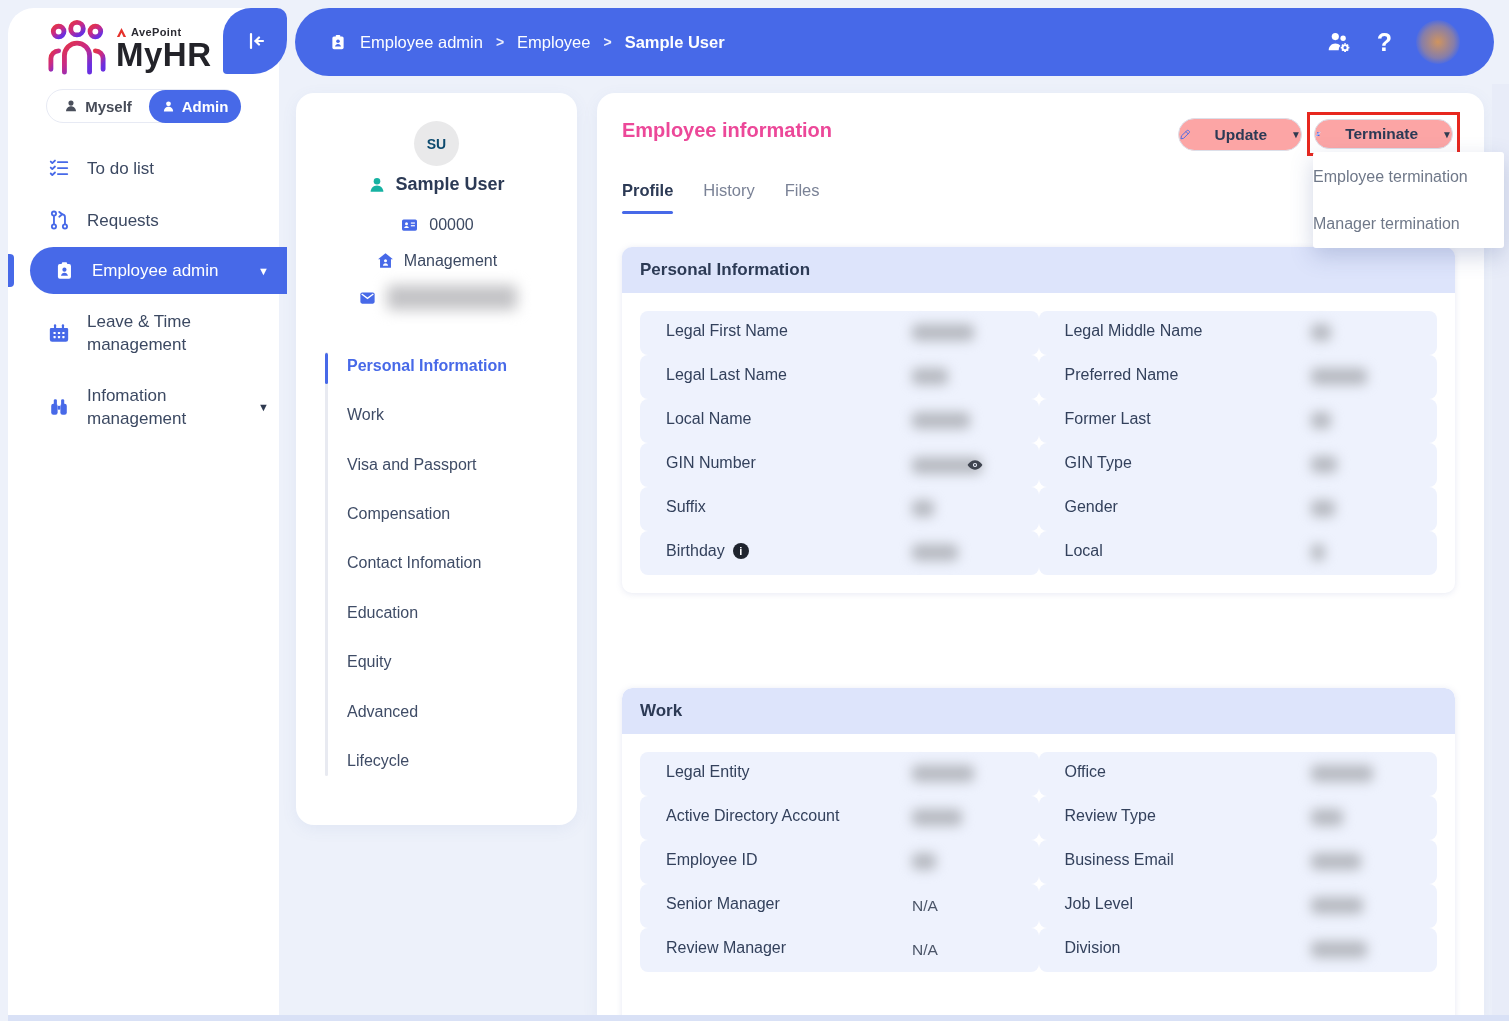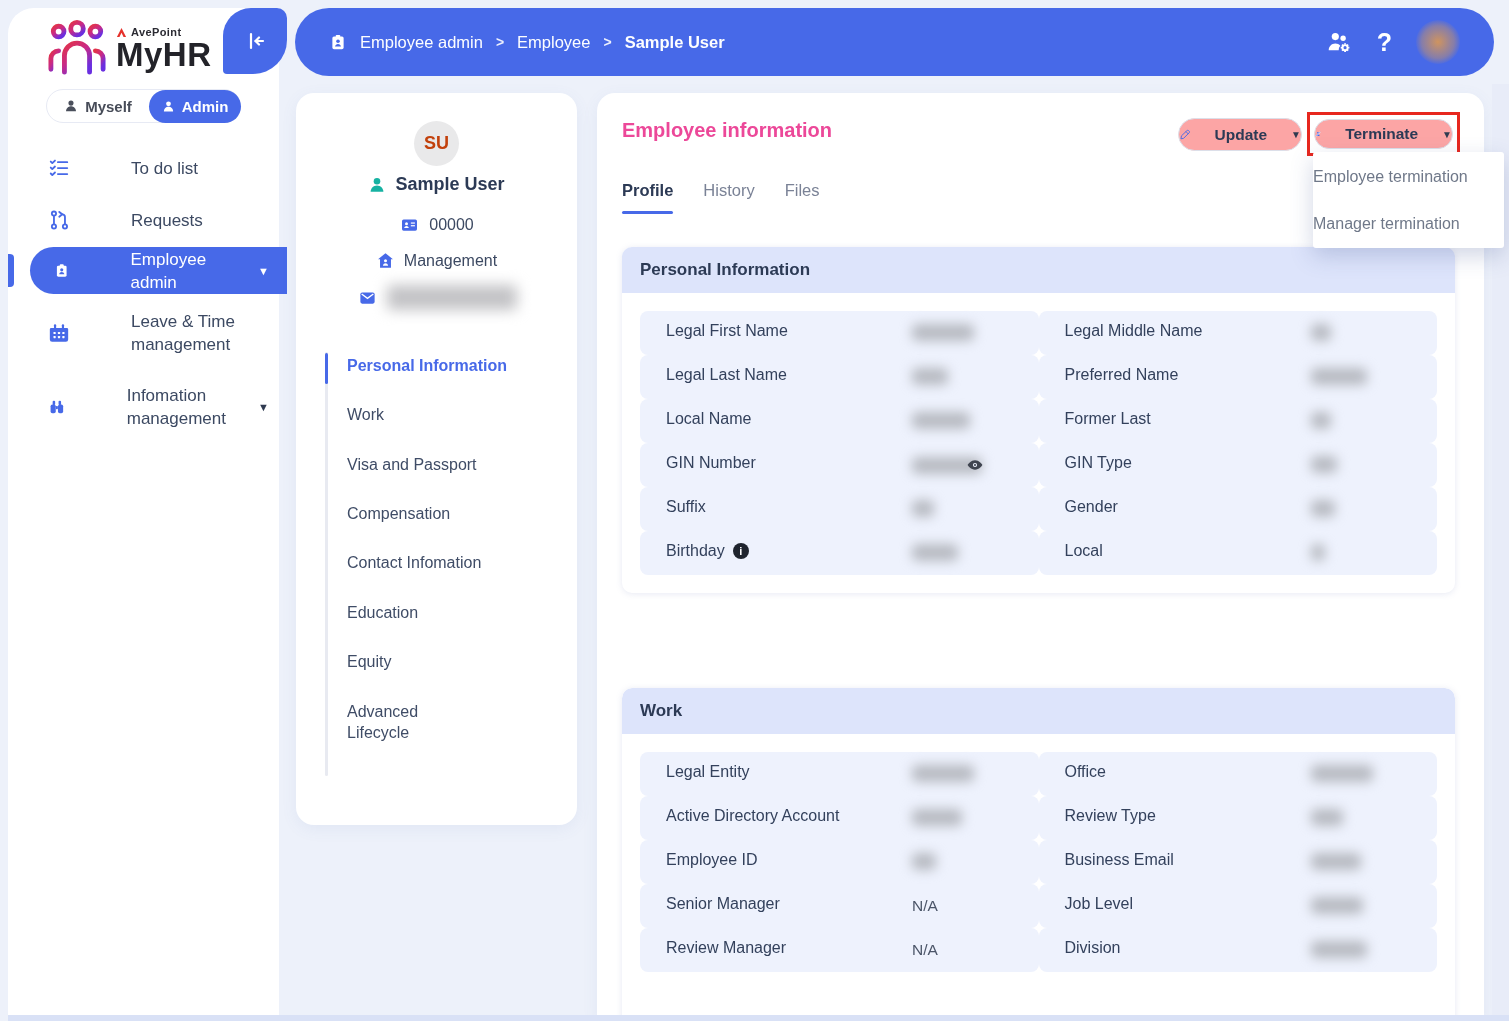--- a/index.html
+++ b/index.html
@@ -12,21 +12,21 @@
   .collapse-btn { position:absolute; left:215px; top:0; width:64px; height:66px; background:#4769e8; border-radius:28px 10px 34px 4px; display:flex; align-items:center; justify-content:center; cursor:pointer; }
   .brand { position:absolute; left:38px; top:10px; display:flex; align-items:flex-start; gap:8px; }
   .brand-text .vendor { display:flex; align-items:center; gap:4px; font-size:11px; font-weight:bold; color:#2b2b33; letter-spacing:.4px; margin-top:8px; }
   .brand-text .product { font-size:33px; font-weight:bold; color:#232329; letter-spacing:.5px; line-height:34px; }
 
   .role-toggle { position:absolute; left:38px; top:81px; width:195px; height:34px; background:#fff; border:1.5px solid #e7eaf4; border-radius:18px; display:flex; align-items:center; }
   .tg-myself { flex:1; display:flex; align-items:center; justify-content:center; gap:7px; font-size:15px; font-weight:600; color:#474c58; cursor:pointer; }
   .tg-admin { width:92px; height:33px; margin-right:-1px; background:#4769e8; border-radius:17px; display:flex; align-items:center; justify-content:center; gap:7px; font-size:15px; font-weight:bold; color:#fff; cursor:pointer; }
 
   .ni { position:absolute; left:0; width:279px; display:flex; align-items:center; padding-left:40px; gap:17px; color:#3c4962; font-size:17px; cursor:pointer; }
-  .ni .nlabel { width:142px; line-height:23px;margin-left:44px; }
+  .ni .nlabel { width:142px; line-height:23px; }
   .ni-todo { top:146px; height:28px; }
   .ni-req  { top:198px; height:28px; }
   .ni-active { top:239px; left:22px; width:257px; height:47px; background:#4769e8; border-radius:24px 0 0 24px; color:#fff; padding-left:24px; }
   .ni-active .nlabel { width:150px; }
   .ni-leave { top:301px; height:48px; }
   .ni-perf { top:375px; height:48px; }
   .active-indicator { position:absolute; left:0; top:246px; width:6px; height:33px; background:#4769e8; border-radius:0 4px 4px 0; }
   .chev { margin-left:auto; margin-right:18px; font-size:11px; }
   .chev.white { color:#fff; }
   .chev.dark { color:#2f3a50; }
@@ -36,21 +36,21 @@
   .crumb { font-size:16.5px; color:#fdfeff; cursor:pointer; }
   .crumb.current { font-weight:bold; cursor:default; }
   .crumb-sep { font-size:14px; font-weight:bold; color:rgba(255,255,255,.9); margin:0 13px; }
   .topbar .bc-icon { margin-right:13px; display:flex; }
   .topbar-right { margin-left:auto; display:flex; align-items:center; gap:24px; }
   .help { font-size:25px; font-weight:bold; color:#fff; cursor:pointer; line-height:1; }
   .avatar-blur { width:44px; height:44px; border-radius:50%; background:radial-gradient(circle, rgba(214,150,88,.95) 0%, rgba(210,150,95,.45) 52%, rgba(210,150,95,0) 74%); cursor:pointer; }
 
   
   .emp-card { position:absolute; left:296px; top:93px; width:281px; height:732px; background:#fff; border-radius:18px; box-shadow:0 4px 16px rgba(90,110,180,.08); }
-  .avatar-initials { position:absolute; left:118px; top:28px; width:45px; height:45px; border-radius:50%; background:#e9e9ea; color:#c2410c; font-size:18px; font-weight:600; display:flex; align-items:center; justify-content:center; }
+  .avatar-initials { position:absolute; left:118px; top:28px; width:45px; height:45px; border-radius:50%; background:#e9e9ea; color:#0c4a6e; font-size:14px; font-weight:600; display:flex; align-items:center; justify-content:center; }
   .crow { position:absolute; left:0; right:0; display:flex; justify-content:center; align-items:center; gap:9px; color:#3c4962; font-size:16px; }
   .crow-name { top:81px; font-size:18px; font-weight:bold; color:#2c3a55; }
   .crow-id { top:123px; }
   .crow-dept { top:158px; }
   .crow-email { top:192px; }
   .redact-email { width:130px; height:25px; background:#c3c3c6; border-radius:4px; filter:blur(7px); }
 
   .pnav-rail { position:absolute; left:29px; top:259px; width:3px; height:424px; background:#e8eaf1; border-radius:2px; }
   .pnav-rail-active { position:absolute; left:29px; top:260px; width:3px; height:31px; background:#4769e8; border-radius:2px; }
   .pnav-item { position:absolute; left:51px; height:24px; display:flex; align-items:center; font-size:16px; color:#3f4c66; cursor:pointer; white-space:nowrap; }
@@ -293,21 +293,21 @@
     <div class="pnav-rail"></div>
     <div class="pnav-rail-active"></div>
     <div class="pnav-item active" style="top:261px">Personal Information</div>
     <div class="pnav-item" style="top:310px">Work</div>
     <div class="pnav-item" style="top:360px">Visa and Passport</div>
     <div class="pnav-item" style="top:409px">Compensation</div>
     <div class="pnav-item" style="top:458px">Contact Infomation</div>
     <div class="pnav-item" style="top:508px">Education</div>
     <div class="pnav-item" style="top:557px">Equity</div>
     <div class="pnav-item" style="top:607px">Advanced</div>
-    <div class="pnav-item" style="top:628px">Lifecycle</div>
+    <div class="pnav-item" style="top:656px">Lifecycle</div>
   </section>
 
   <main class="main-card">
     <h1 class="page-title">Employee information</h1>
 
     <div class="btn btn-update">
       <svg width="16" height="16" viewBox="0 0 24 24" fill="none" stroke="#4769e8" stroke-width="1.9" stroke-linecap="round" stroke-linejoin="round">
         <path d="M14.5 5l4.5 4.5"></path>
           <path d="M16.8 2.7a2.1 2.1 0 0 1 3 0l1.5 1.5a2.1 2.1 0 0 1 0 3L9.5 19 4 20l1-5.5z"></path>
       </svg>

